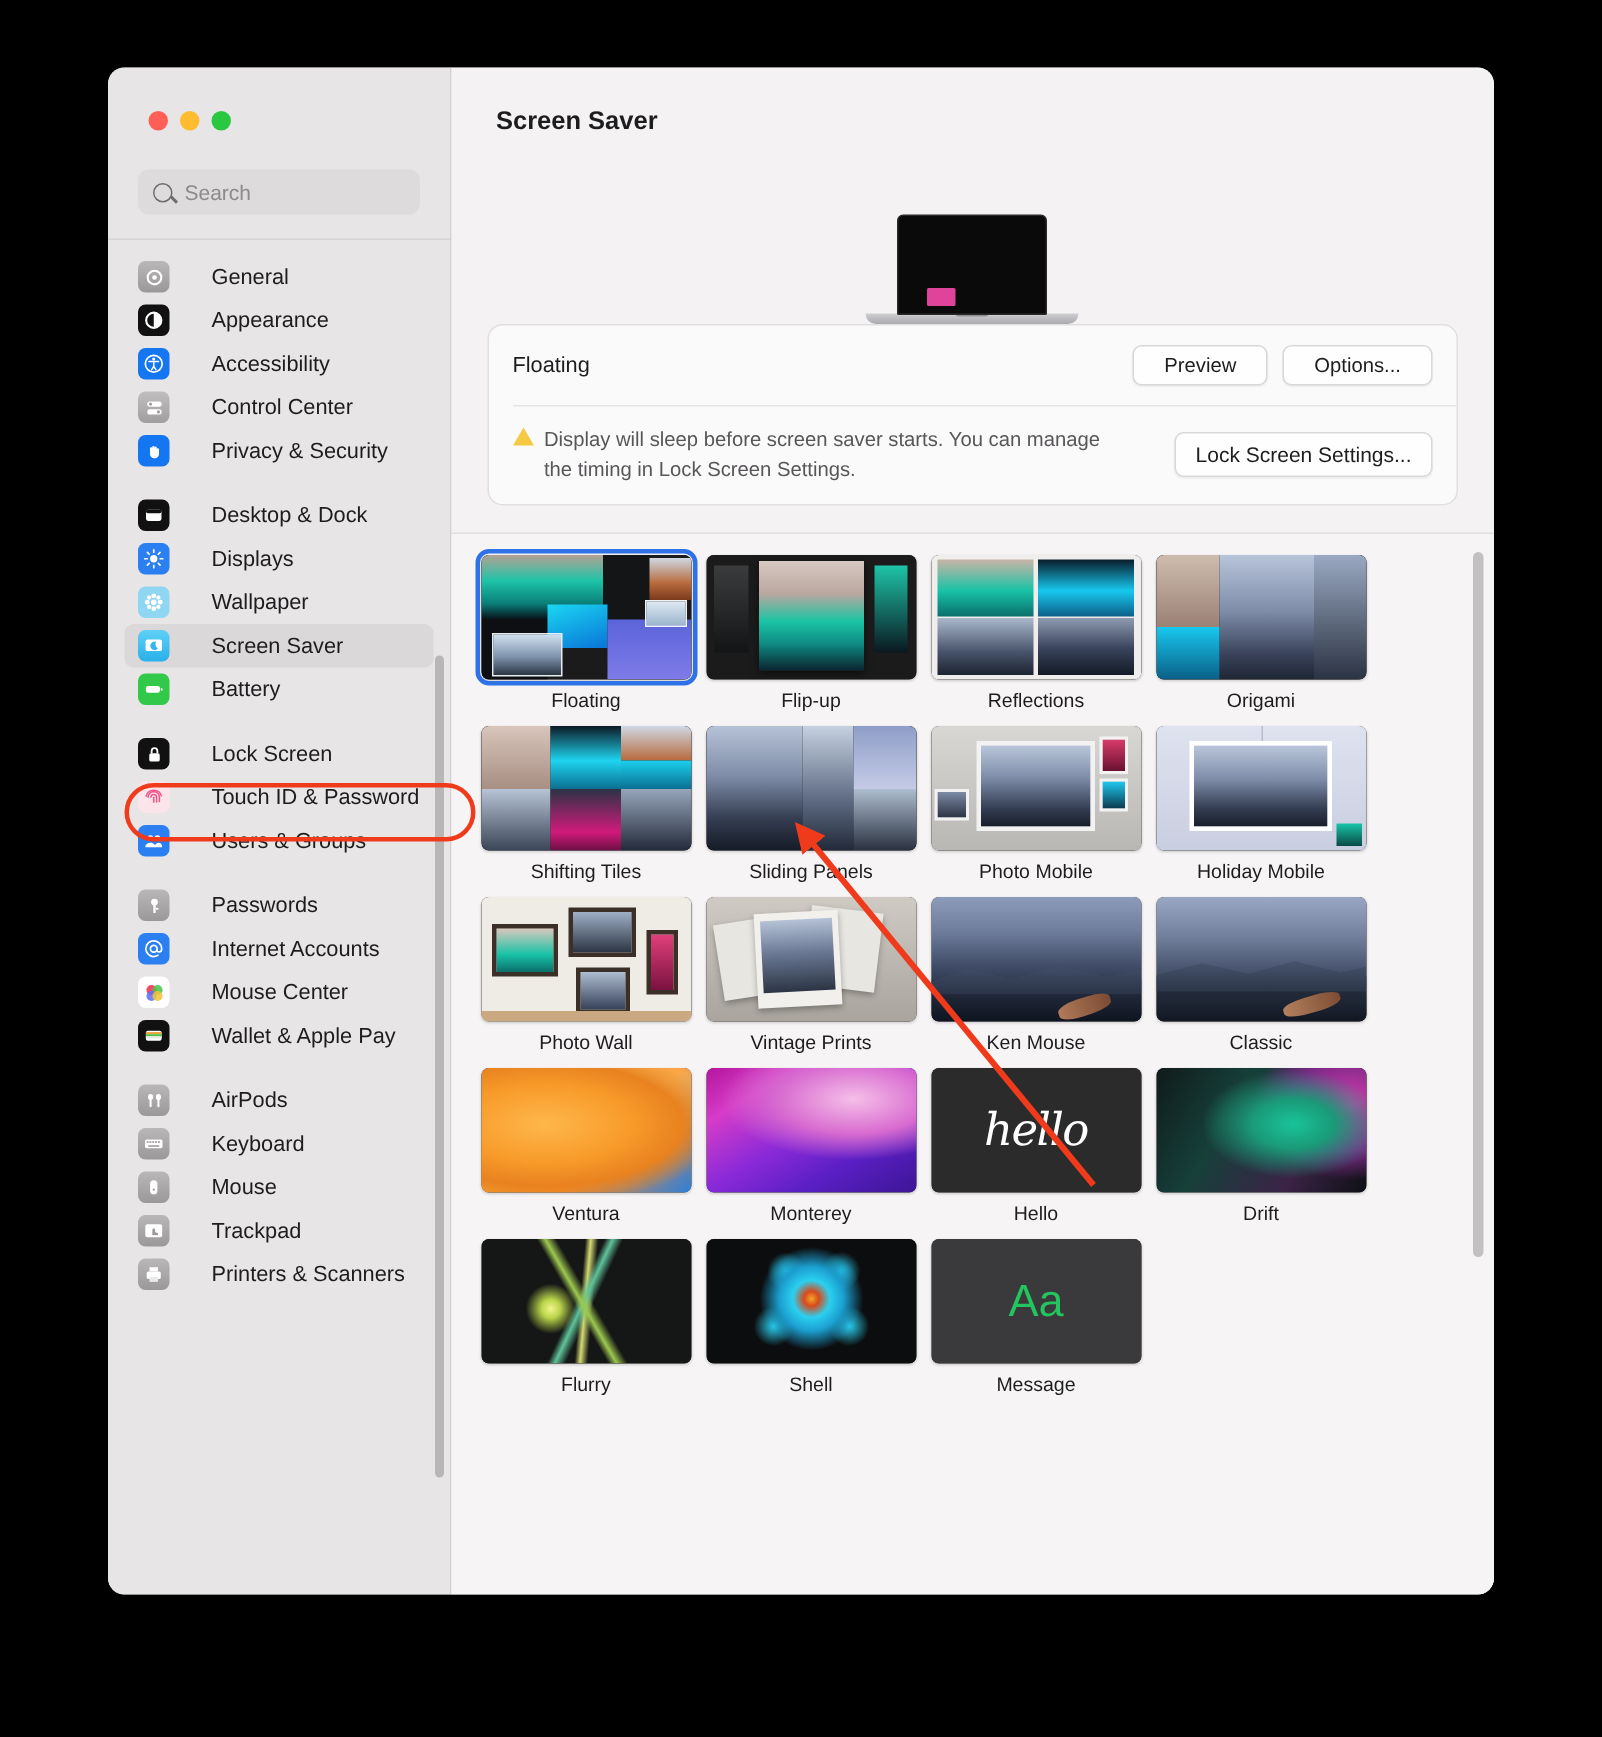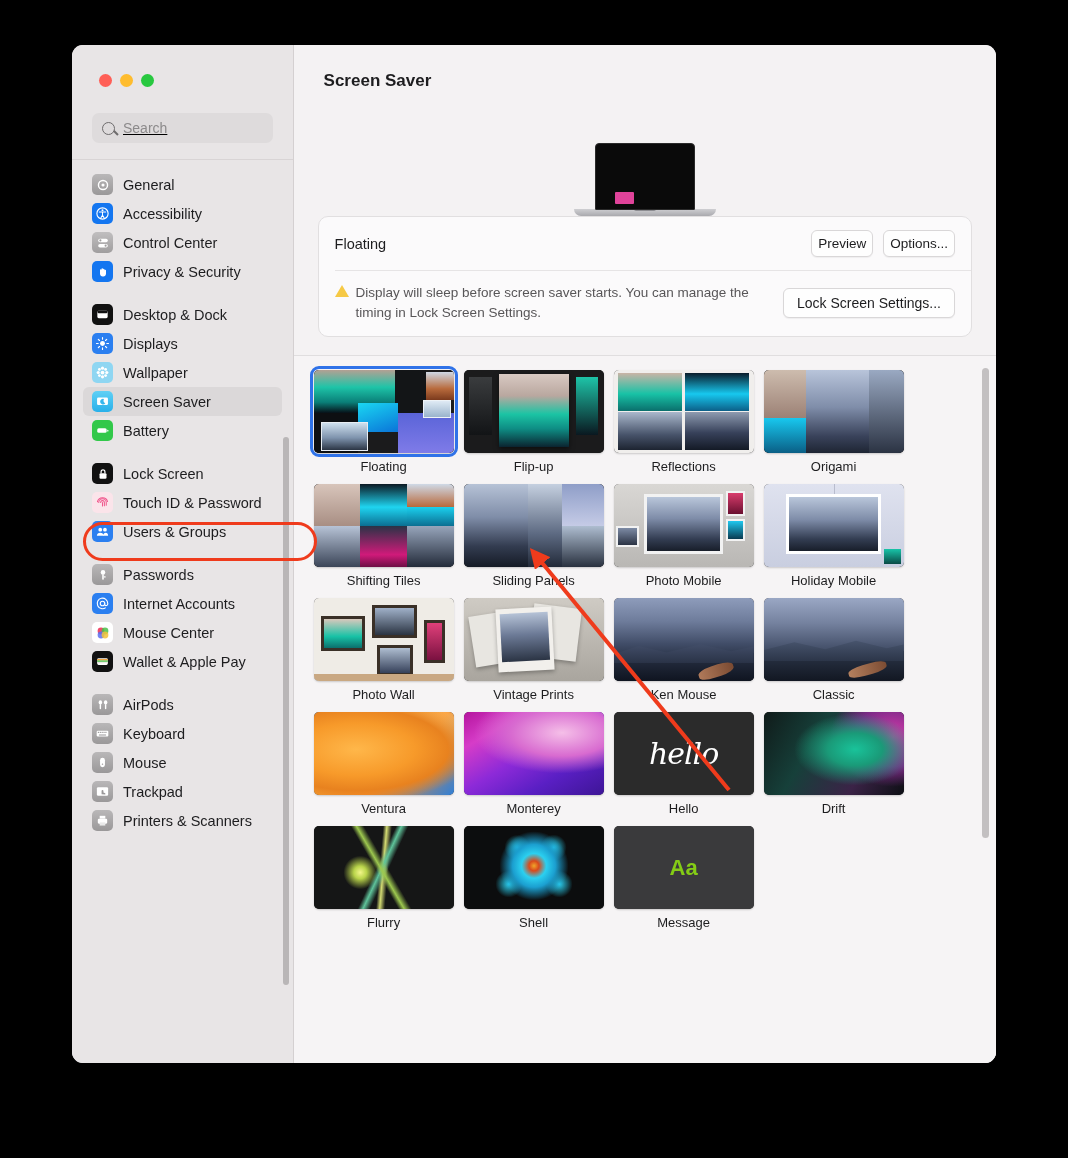--- a/index.html
+++ b/index.html
@@ -43,21 +43,20 @@
     display: flex; gap: 8px;
   }
   .light { width: 13px; height: 13px; border-radius: 50%; }
   .light.red    { background: #ff5f57; }
   .light.yellow { background: #febc2e; }
   .light.green  { background: #28c840; }
 
   #search-wrap {
     flex: 0 0 auto;
     padding: 0 20px 16px 20px;
-    text-decoration: underline;
   }
   #search-box {
     height: 30px;
     background: #dedbdc;
     border-radius: 7px;
     display: flex;
     align-items: center;
     padding: 0 10px;
     gap: 8px;
   }
@@ -85,21 +84,21 @@
 
   #nav {
     flex: 1 1 auto;
     overflow: hidden;
     padding: 10px 11px 0 11px;
     position: relative;
   }
   .nav-group { margin-bottom: 14px; }
   .nav-item {
     display: flex; align-items: center;
-    gap: 10px;
+    gap: 28px;
     height: 29px;
     padding: 0 9px;
     border-radius: 6px;
     position: relative;
   }
   .nav-item.selected { background: #dbd8d9; }
   .nav-label {
     font-size: 14.5px;
     color: #1d1d1f;
     white-space: nowrap;
@@ -193,21 +192,21 @@
   }
   #current-saver {
     flex: 1 1 auto;
     font-size: 14.5px;
     color: #1d1d1f;
   }
   .btn {
     background: #fefefe;
     border: 1px solid #d9d7d8;
     border-radius: 6px;
-    padding: 5px 6px;
+    padding: 5px 20px;
     font-size: 13.5px;
     color: #1d1d1f;
     font-family: "Liberation Sans", sans-serif;
     box-shadow: 0 1px 1px rgba(0,0,0,0.05);
     white-space: nowrap;
   }
   #card-sep { height: 1px; background: #e6e4e5; margin-left: 16px; }
   #card-row2 {
     display: flex; align-items: center;
     padding: 12px 16px 14px 16px;
@@ -396,21 +395,21 @@
   
   .shell { background:
       radial-gradient(circle at 50% 48%, #f0a62a 0%, #d84a1c 6%, #2bd0f0 15%, #1b9fd0 26%, transparent 42%),
       radial-gradient(circle at 38% 26%, #2bd0f0 0%, transparent 12%),
       radial-gradient(circle at 64% 26%, #2bd0f0 0%, transparent 12%),
       radial-gradient(circle at 32% 70%, #2bd0f0 0%, transparent 12%),
       radial-gradient(circle at 68% 70%, #2bd0f0 0%, transparent 12%),
       #0c0d0e; }
   
   .message { background:#3a3a3c; display:flex; align-items:center; justify-content:center; }
-  .message span { color:#84cc16; font-size:22px; font-family:"Liberation Sans", sans-serif;font-weight:bold; }
+  .message span { color:#22c55e; font-size:30px; font-family:"Liberation Sans", sans-serif; }
 
   
   #anno-oval {
     position:absolute;
     left:83px; top:522px;
     width:234px; height:39px;
     border: 3.5px solid #ef3b1c;
     border-radius: 20px;
     pointer-events:none;
     z-index: 50;
@@ -450,20 +449,29 @@
 
       <div class="nav-group">
         <div class="nav-item">
           <span class="ico" style="background:linear-gradient(#b9b7b8,#9a9899)">
             <svg width="14" height="14" viewBox="0 0 16 16">
                 <circle cx="8" cy="8" r="5.2" fill="none" stroke="#fff" stroke-width="1.6"></circle>
                 <circle cx="8" cy="8" r="1.8" fill="#fff"></circle>
               </svg>
           </span>
           <span class="nav-label">General</span>
+        </div>
+        <div class="nav-item">
+          <span class="ico" style="background:#111">
+            <svg width="15" height="15" viewBox="0 0 16 16">
+                <circle cx="8" cy="8" r="5.4" fill="none" stroke="#fff" stroke-width="1.5"></circle>
+                <path d="M8 2.6a5.4 5.4 0 0 1 0 10.8z" fill="#fff"></path>
+              </svg>
+          </span>
+          <span class="nav-label">Appearance</span>
         </div>
         <div class="nav-item">
           <span class="ico" style="background:#1476f0">
             <svg width="15" height="15" viewBox="0 0 16 16">
                 <circle cx="8" cy="8" r="6" fill="none" stroke="#fff" stroke-width="1.2"></circle>
                 <circle cx="8" cy="4.6" r="1.1" fill="#fff"></circle>
                 <path d="M4.6 6.4h6.8M8 6.8v3M8 9.8l-1.6 2.6M8 9.8l1.6 2.6" stroke="#fff" stroke-width="1.1" fill="none" stroke-linecap="round"></path>
               </svg>
           </span>
           <span class="nav-label">Accessibility</span>

